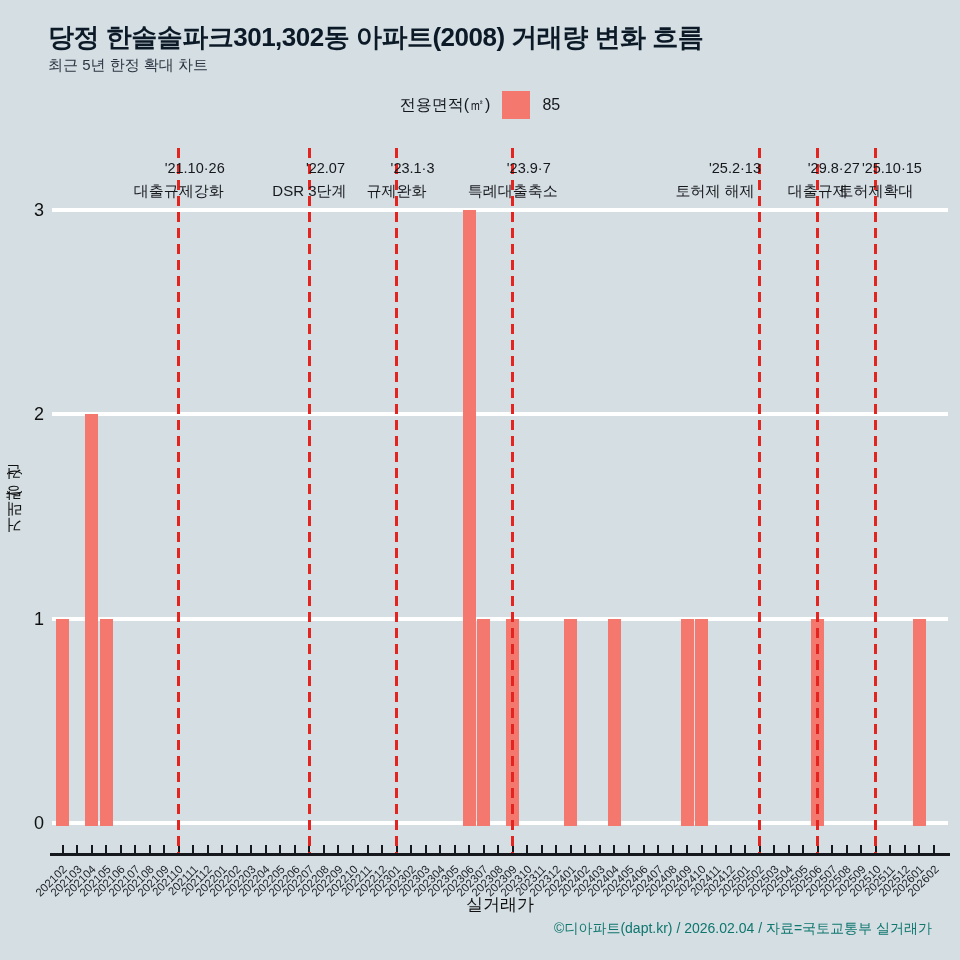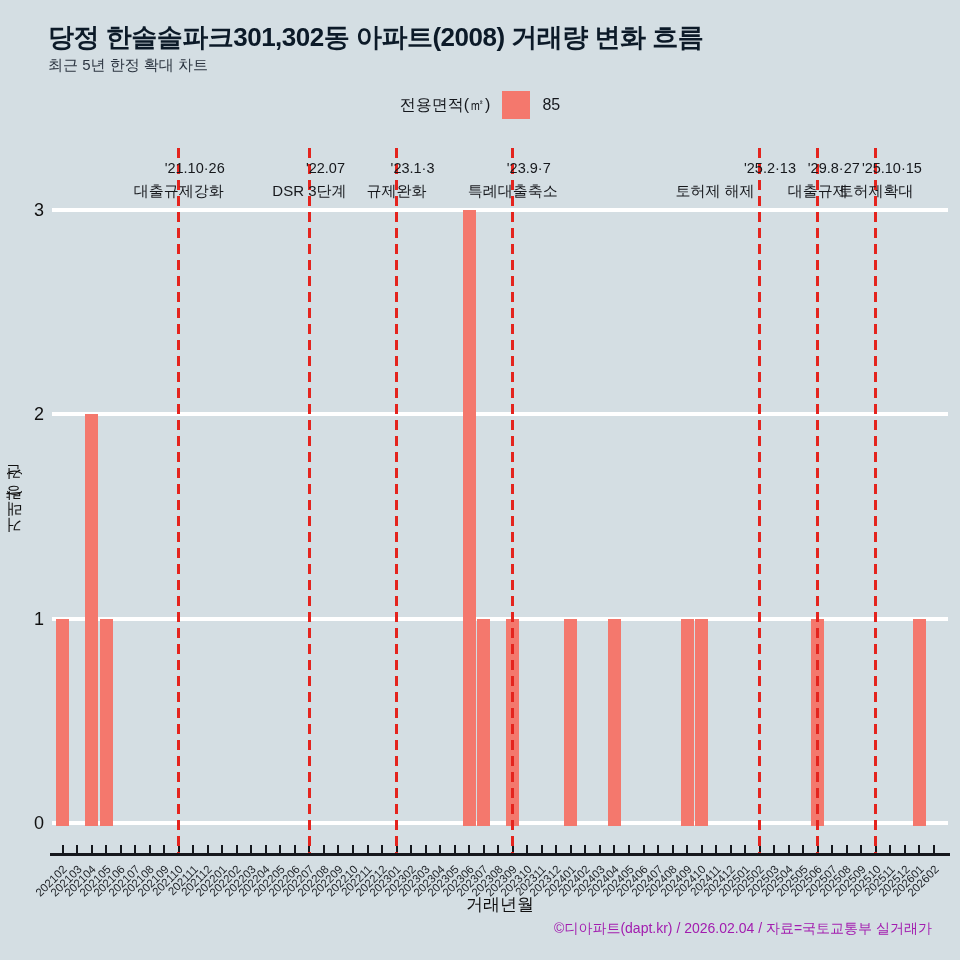--- a/index.html
+++ b/index.html
@@ -20,37 +20,37 @@
   .ytick-label{position:absolute;font-size:18px;color:#111;text-align:right;width:34px;z-index:2;}
   .y-axis-title{position:absolute;left:4px;top:452px;width:36px;height:110px;font-size:16px;color:#111;
     writing-mode:vertical-rl;transform:rotate(180deg);text-align:center;}
   .axis-line{position:absolute;height:3px;background:#15181d;z-index:2;}
   .xtick{position:absolute;width:2px;height:8px;background:#15181d;z-index:2;}
   .xtick-label{position:absolute;font-size:11.5px;color:#1d2025;white-space:nowrap;transform-origin:100% 0%;transform:rotate(-45deg);z-index:2;}
   .ann-date,.ann-label{position:absolute;white-space:nowrap;transform:translateX(-50%);z-index:5;color:#16181c;}
   .ann-date{font-size:14.5px;margin-left:16px;}
   .ann-label{font-size:15px;}
   #x-axis-title{position:absolute;left:420px;top:893px;width:160px;text-align:center;font-size:17px;color:#111;}
-  #footer{position:absolute;right:28px;top:920px;font-size:14px;color:#a21caf;}
+  #footer{position:absolute;right:28px;top:920px;font-size:14px;color:#0f766e;}
 </style>
 </head>
 <body>
 
 <div id="page-title">당정 한솔솔파크301,302동 아파트(2008) 거래량 변화 흐름</div>
 <div id="page-subtitle">최근 5년 한정 확대 차트</div>
 
 <div id="legend">
   <span>전용면적(㎡)</span>
   <span class="swatch" style="background: rgb(244, 120, 109);"></span>
   <span>85</span>
 </div>
 
 <div id="chart">
   <div class="y-axis-title">거래량(건)</div>
-  <div id="x-axis-title">거래년월</div>
+  <div id="x-axis-title">실거래가</div>
 <div class="gridline" style="left: 52px; width: 896px; top: 821px;"></div>
     <div class="ytick-label" style="left: 10px; top: 813px;">0</div>
     <div class="gridline" style="left: 52px; width: 896px; top: 616.67px;"></div>
     <div class="ytick-label" style="left: 10px; top: 608.67px;">1</div>
     <div class="gridline" style="left: 52px; width: 896px; top: 412.34px;"></div>
     <div class="ytick-label" style="left: 10px; top: 404.34px;">2</div>
     <div class="gridline" style="left: 52px; width: 896px; top: 208.01px;"></div>
     <div class="ytick-label" style="left: 10px; top: 200.01px;">3</div>
     <div class="bar" style="background: rgb(244, 120, 109); left: 56px; width: 13px; top: 618.67px; height: 207.33px;"></div>
     <div class="bar" style="background: rgb(244, 120, 109); left: 85.05px; width: 13px; top: 414.34px; height: 411.66px;"></div>
@@ -193,21 +193,21 @@
     <div class="vline" style="left: 307.925px; top: 148px; height: 705px; background: repeating-linear-gradient(rgb(228, 36, 30) 0px, rgb(228, 36, 30) 10px, transparent 10px, transparent 16px);"></div>
     <div class="ann-date" style="left: 309.425px; top: 160px;">'22.07</div>
     <div class="ann-label" style="left: 309.425px; top: 182px;">DSR 3단계</div>
     <div class="vline" style="left: 395.075px; top: 148px; height: 705px; background: repeating-linear-gradient(rgb(228, 36, 30) 0px, rgb(228, 36, 30) 10px, transparent 10px, transparent 16px);"></div>
     <div class="ann-date" style="left: 396.575px; top: 160px;">'23.1·3</div>
     <div class="ann-label" style="left: 396.575px; top: 182px;">규제완화</div>
     <div class="vline" style="left: 511.275px; top: 148px; height: 705px; background: repeating-linear-gradient(rgb(228, 36, 30) 0px, rgb(228, 36, 30) 10px, transparent 10px, transparent 16px);"></div>
     <div class="ann-date" style="left: 512.775px; top: 160px;">'23.9·7</div>
     <div class="ann-label" style="left: 512.775px; top: 182px;">특례대출축소</div>
     <div class="vline" style="left: 758.2px; top: 148px; height: 705px; background: repeating-linear-gradient(rgb(228, 36, 30) 0px, rgb(228, 36, 30) 10px, transparent 10px, transparent 16px);"></div>
-    <div class="ann-date" style="left: 754px; top: 160px;">'25.2·13</div>
+    <div class="ann-date" style="left: 719px; top: 160px;">'25.2·13</div>
     <div class="ann-label" style="left: 715px; top: 182px;">토허제 해제</div>
     <div class="vline" style="left: 816.3px; top: 148px; height: 705px; background: repeating-linear-gradient(rgb(228, 36, 30) 0px, rgb(228, 36, 30) 10px, transparent 10px, transparent 16px);"></div>
     <div class="ann-date" style="left: 817.8px; top: 160px;">'29.8·27</div>
     <div class="ann-label" style="left: 817.8px; top: 182px;">대출규제</div>
     <div class="vline" style="left: 874.4px; top: 148px; height: 705px; background: repeating-linear-gradient(rgb(228, 36, 30) 0px, rgb(228, 36, 30) 10px, transparent 10px, transparent 16px);"></div>
     <div class="ann-date" style="left: 875.9px; top: 160px;">'25.10·15</div>
     <div class="ann-label" style="left: 875.9px; top: 182px;">토허제확대</div>
   </div>
 
 <div id="footer">©디아파트(dapt.kr) / 2026.02.04 / 자료=국토교통부 실거래가</div>

